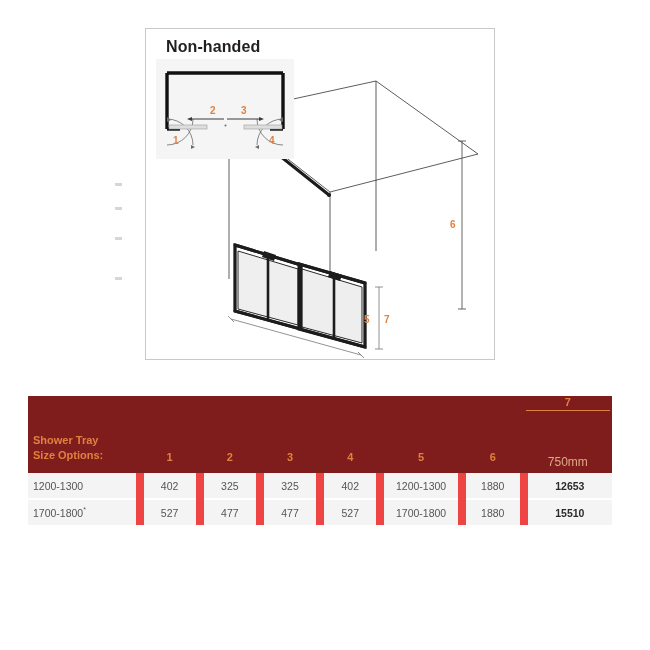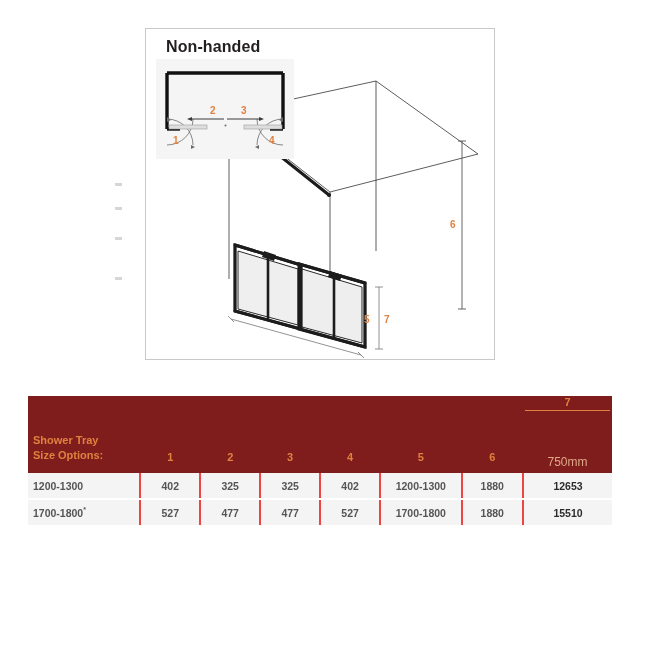--- a/index.html
+++ b/index.html
@@ -117,24 +117,23 @@
     text-align: center;
     margin-top: 44px;
   }
 
   #spec-table td {
     background: #f4f4f4;
     color: #555555;
     text-align: center;
     height: 25px;
     border-bottom: 2px solid #ffffff;
-    border-right: 2px solid #ef4444;
+    border-right: 8px solid #ef4444;
     font-size: 10.5px;
     padding: 0;
-    font-weight: bold;
   }
   #spec-table tr:last-child td { border-bottom: 0; }
   #spec-table td.size-cell {
     text-align: left;
     padding-left: 5px;
     color: #555555;
   }
   #spec-table td.code-cell {
     font-weight: bold;
     color: #2b2b2b;

